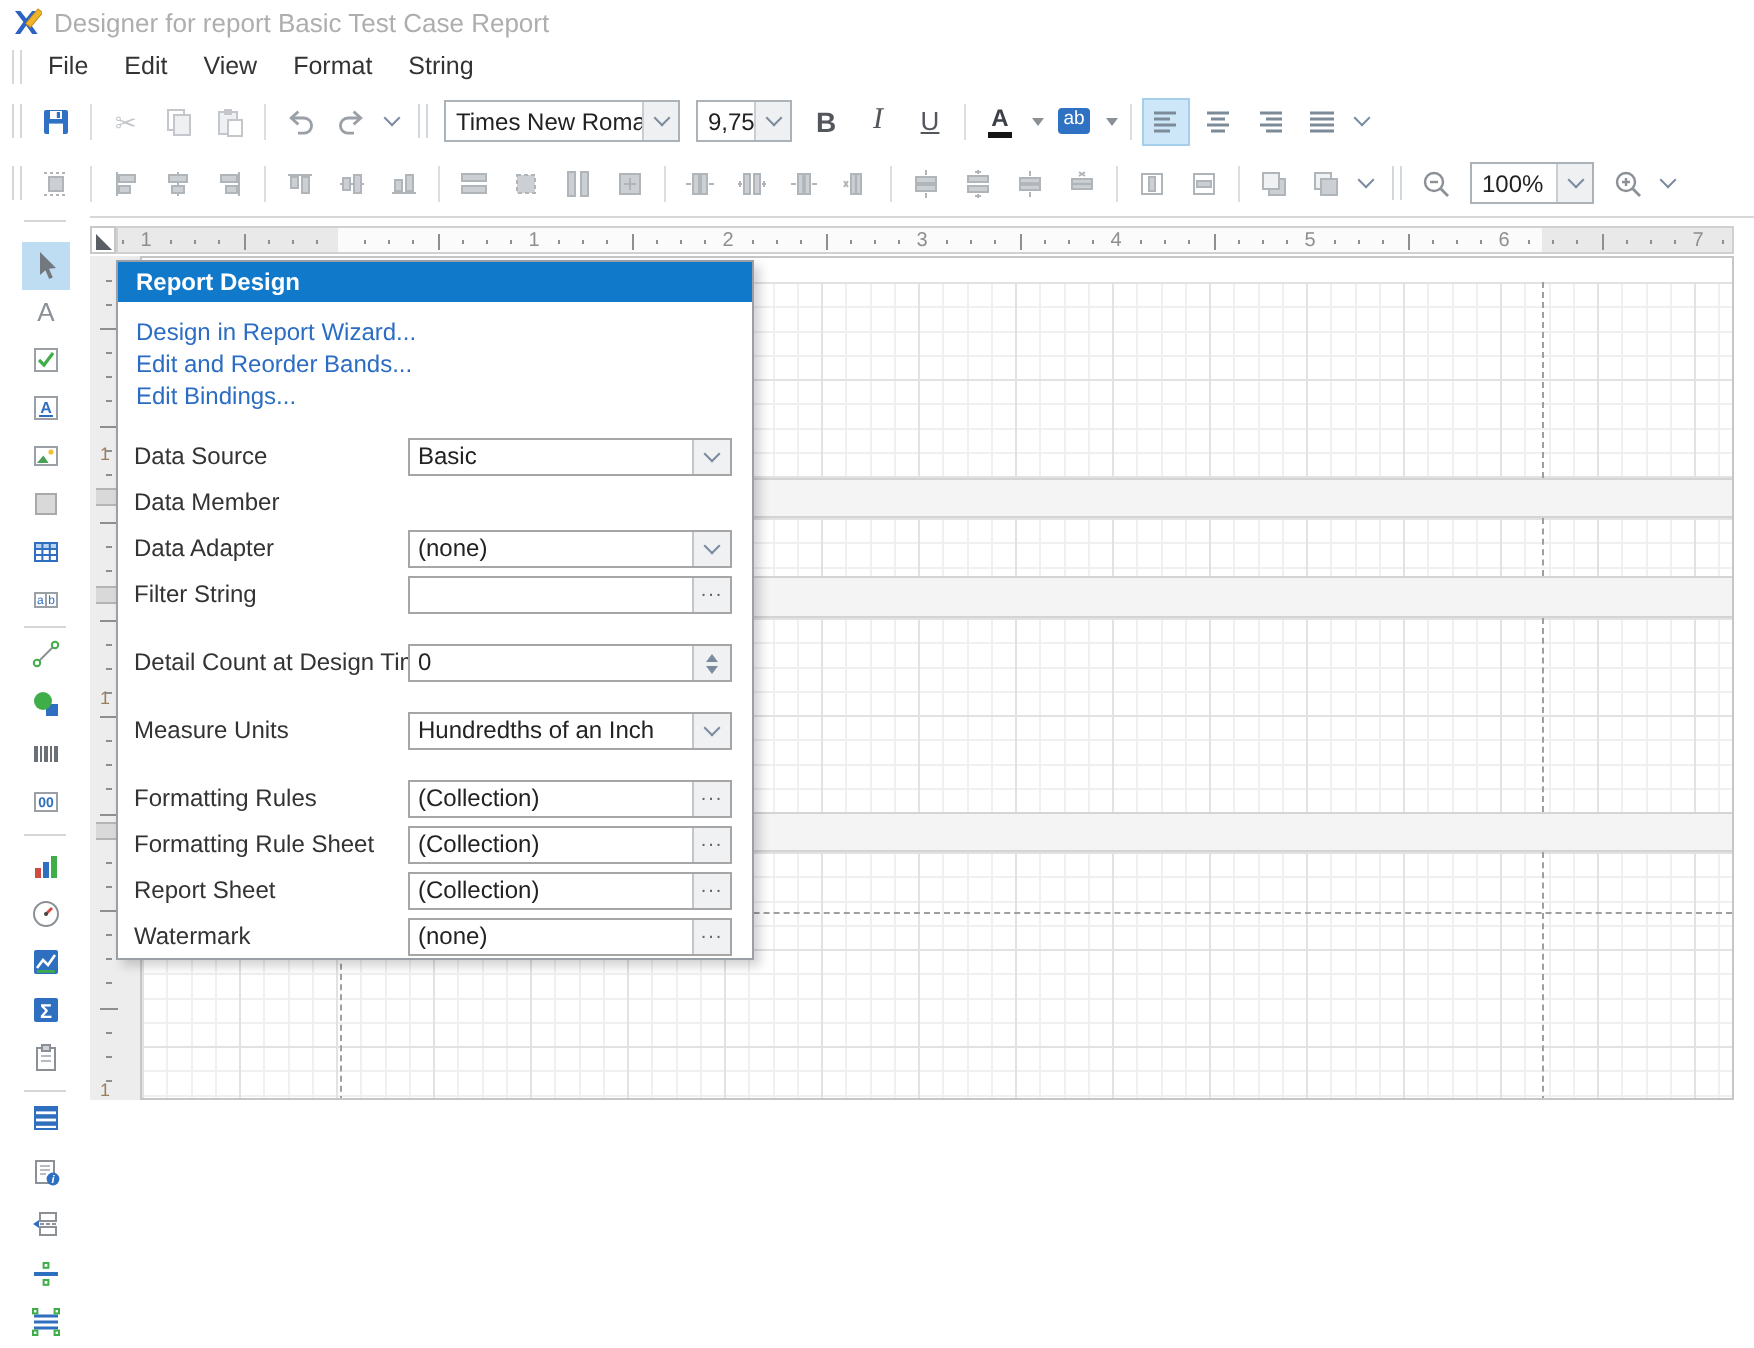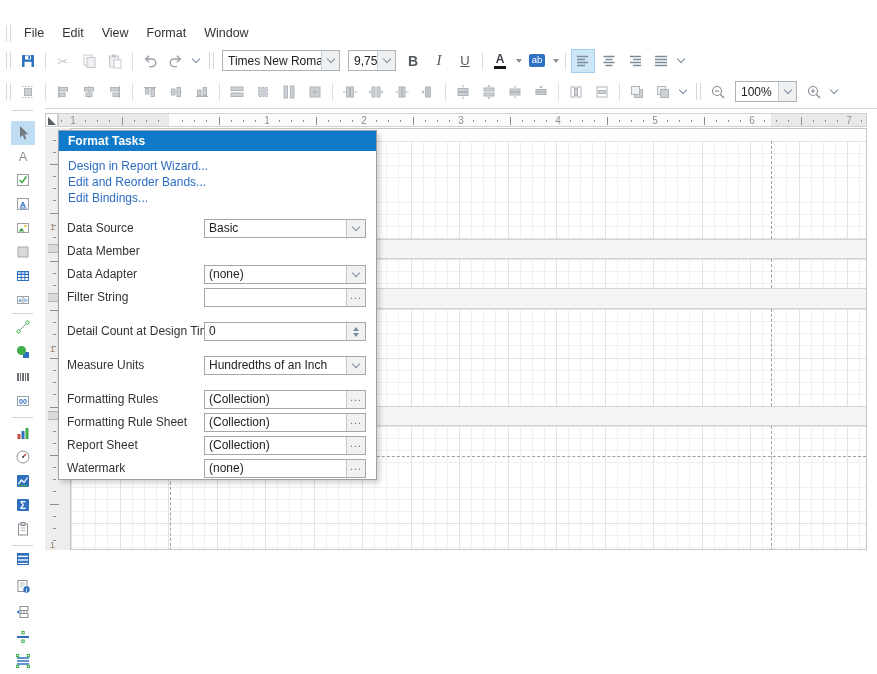--- a/index.html
+++ b/index.html
@@ -70,28 +70,37 @@
   .pedit .pbtn{width:18px;border-left:1px solid #c2c6ca;background:#f0f1f2;display:flex;align-items:center;justify-content:center;flex-direction:column;}
   .pbtn .dots{font-size:10px;color:#5f656b;line-height:1;letter-spacing:1px;margin-top:-4px;}
   .spU{width:0;height:0;border-left:3px solid transparent;border-right:3px solid transparent;border-bottom:4px solid #7b8ca0;margin:1px 0;}
   .spD{width:0;height:0;border-left:3px solid transparent;border-right:3px solid transparent;border-top:4px solid #7b8ca0;margin:1px 0;}
 </style>
 </head>
 <body>
 
 <div id="app">
 
+  <div id="titlebar">
+    <span class="ticon">
+      <svg width="15" height="15" viewBox="0 0 15 15">
+        <path d="M1.5 1.5l4.2 5.5-4.2 6h2.6l3-4.2 3 4.2h2.7l-4.3-6 4.3-5.5h-2.7L7.1 5.3 4.2 1.5z" fill="#2b62c4"></path>
+        <rect x="9.6" y="0.2" width="3" height="9.5" transform="rotate(40 11 5)" fill="#f0b429" stroke="#c78d13" stroke-width="0.5"></rect>
+      </svg>
+    </span>
+    <span class="ttext">Designer for report Basic Test Case Report</span>
+  </div>
 
   <div id="menubar">
     <span class="grip"></span>
     <span class="menu-item">File</span>
     <span class="menu-item">Edit</span>
     <span class="menu-item">View</span>
     <span class="menu-item">Format</span>
-    <span class="menu-item">Window</span>
+    <span class="menu-item">String</span>
   </div>
 
   <div id="toolbars">
     <div class="tbar" id="toolbar1">
         <span class="grip"></span>
         <div class="tbtn">
           <span style="display: flex;">
             <svg width="16" height="16" viewBox="0 0 16 16">
               <rect x="2" y="2" width="12" height="12" rx="1" fill="#2f72c4"></rect>
               <rect x="5" y="2.5" width="6" height="4" fill="#fff"></rect>
@@ -802,21 +811,21 @@
       <div class="band" style="top: 297px; height: 125px;"></div>
       <div class="vdash" style="left: 99px; top: 297px; height: 125px;"></div>
       <div class="vdash" style="left: 700px; top: 297px; height: 125px;"></div>
       <div class="hdash" style="top: 327px;"></div>
       <div class="strip" style="top: 110px; height: 20px;"></div>
       <div class="strip" style="top: 159px; height: 21px;"></div>
       <div class="strip" style="top: 277px; height: 20px;"></div>
     </div>
 
   <div id="report-tasks">
-    <div id="rt-header" style="background: rgb(16, 121, 202);">Format Tasks</div>
+    <div id="rt-header" style="background: rgb(16, 121, 202);">Report Design</div>
     <div id="rt-body">
         <div class="prow" style="top: 88px;">
           <span class="plabel">Data Source</span>
           <div class="pedit">
             <span class="pval">Basic</span>
             <div class="pbtn">
               <span class="chv"></span>
             </div>
           </div>
         </div>

